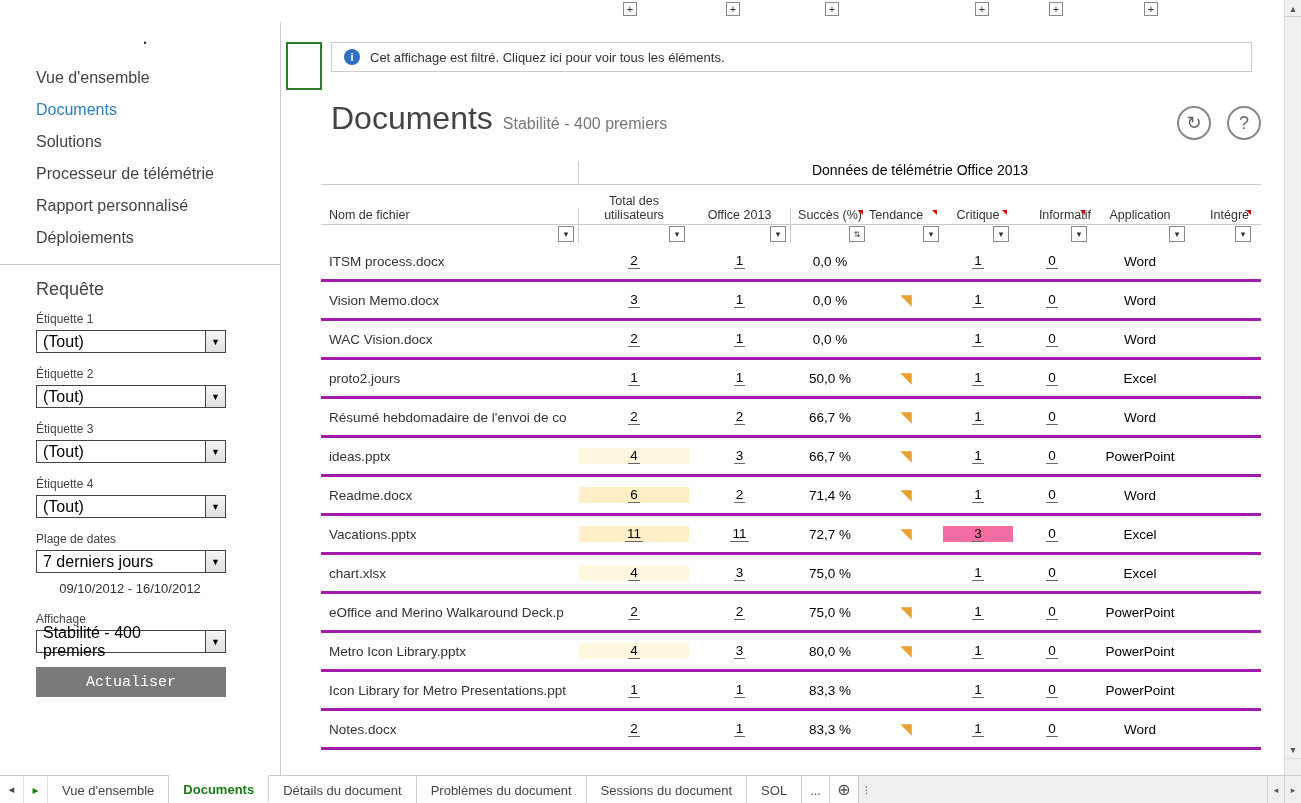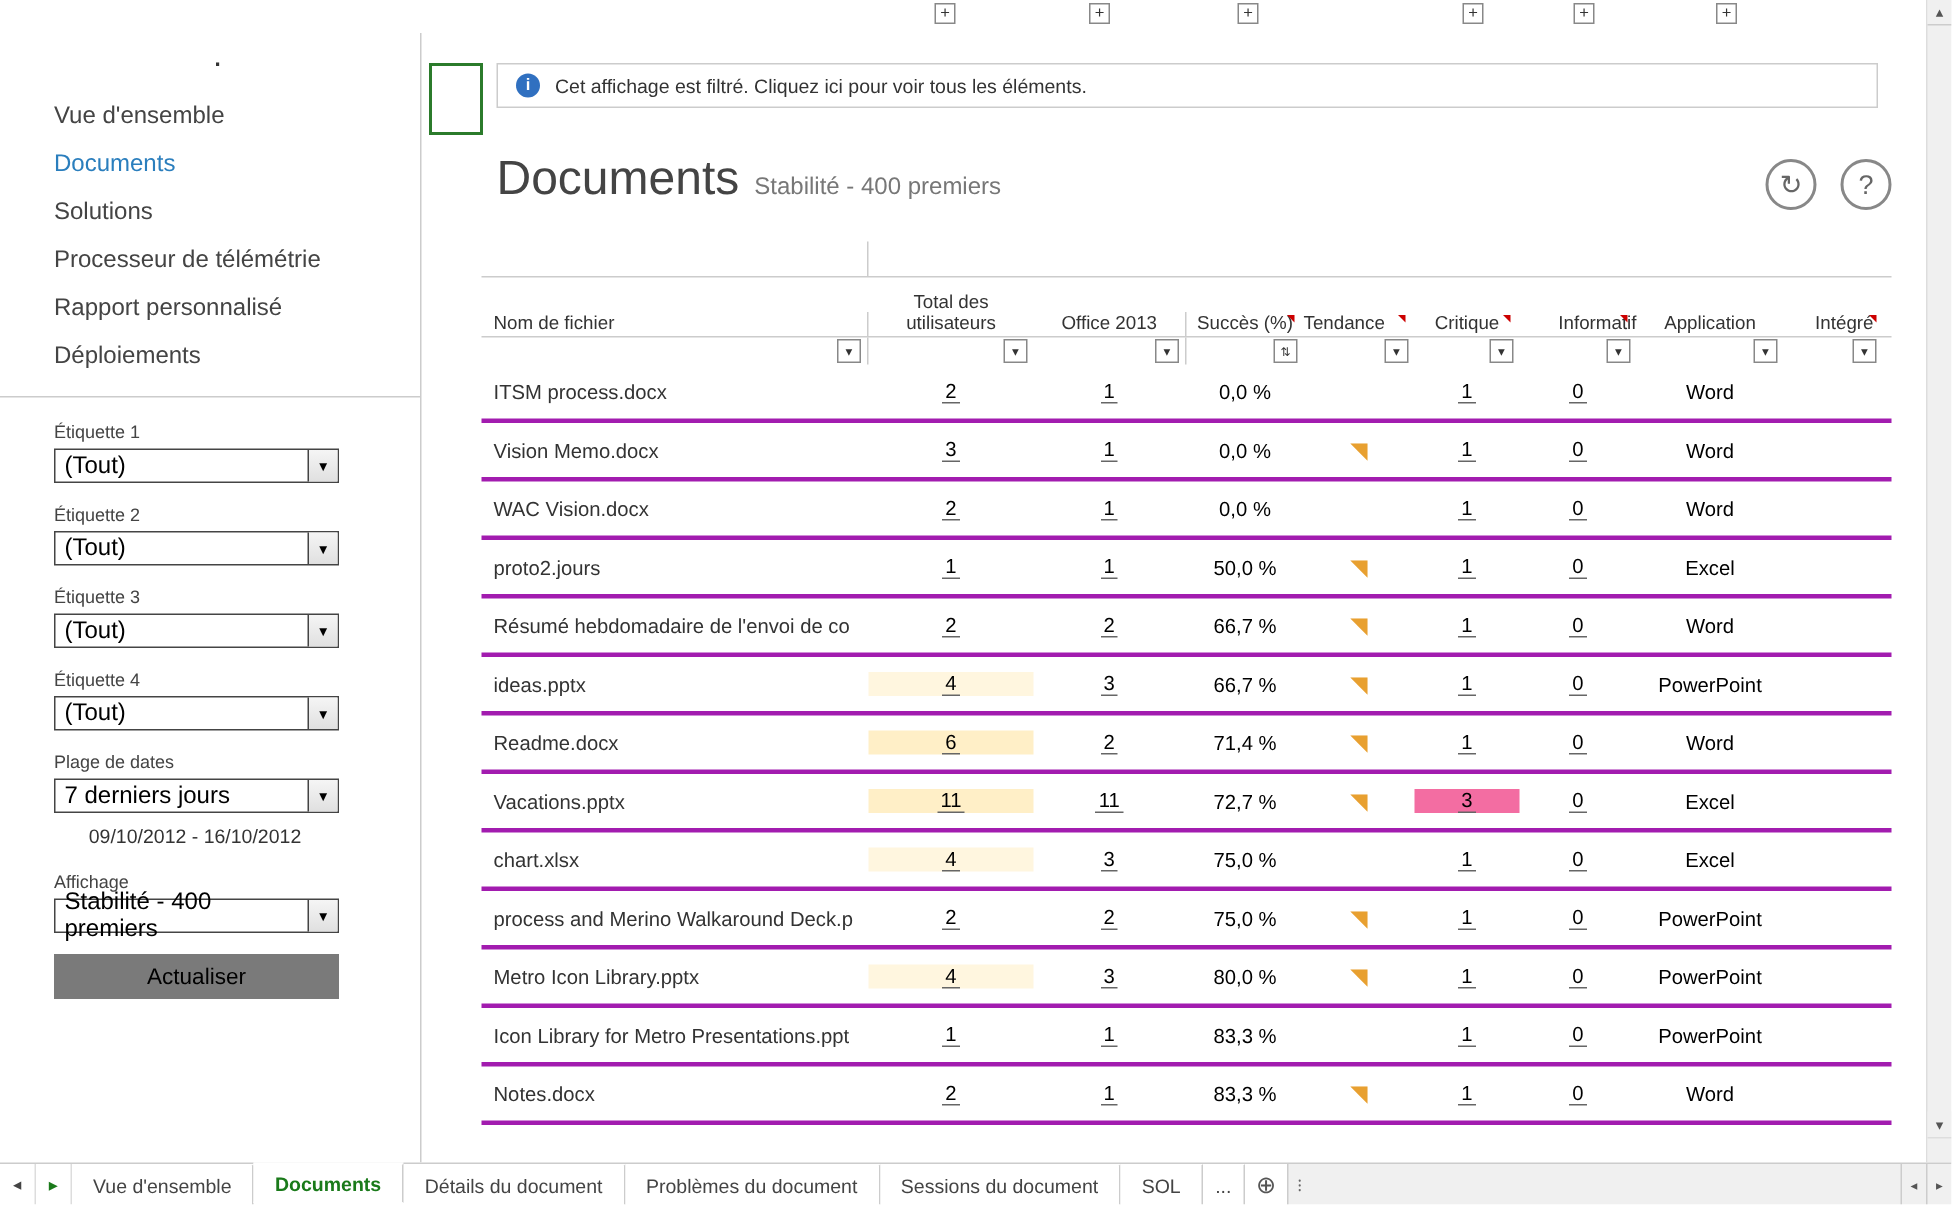--- a/index.html
+++ b/index.html
@@ -28,21 +28,21 @@
 .nav-list .nav-item.active { color: #2a7ebd; }
 
 
 .query-panel { padding: 14px 36px 10px 36px; flex: 1; overflow: hidden; }
 .query-title { font-size: 18px; color: #444; margin-bottom: 12px; }
 .field-label { font-size: 12px; color: #444; margin-bottom: 4px; margin-top: 2px; }
 .combo { width: 190px; height: 23px; border: 1px solid #444; display: flex; align-items: center; background: #fff; margin-bottom: 14px; position: relative; }
 .combo span { padding-left: 6px; font-size: 16px; flex: 1; }
 .combo .cbtn { width: 20px; height: 100%; border-left: 1px solid #444; background: linear-gradient(#f5f5f5,#e0e0e0); display: flex; align-items: center; justify-content: center; font-size: 9px; }
 .date-range { font-size: 13px; color: #333; text-align: center; margin: -6px 0 16px -20px; }
-.actualiser-btn { width: 190px; height: 30px; background: #7a7a7a; color: #000000; display: flex; align-items: center; justify-content: center; font-size: 15px; cursor: pointer; }
+.actualiser-btn { width: 190px; height: 30px; background: #7a7a7a; color: #ffffff; display: flex; align-items: center; justify-content: center; font-size: 15px; cursor: pointer; font-family: Liberation Mono, monospace; }
 
 
 .content { flex: 1; position: relative; padding: 0; }
 .sel-box { position: absolute; left: 5px; top: 20px; width: 36px; height: 48px; border: 2px solid #2b7b2b; }
 
 .filter-bar { margin: 20px 0 0 50px; padding: 6px 12px; border: 1px solid #ccc; display: flex; align-items: center; width: 921px; font-size: 13px; color: #333; }
 .filter-bar .info-icon { width: 16px; height: 16px; border-radius: 50%; background: #3070c0; color: #fff; font-size: 11px; font-weight: bold; display: flex; align-items: center; justify-content: center; margin-right: 10px; }
 
 .page-title-row { margin: 28px 0 0 50px; display: flex; align-items: baseline; }
 .page-title { font-size: 32px; font-weight: 300; color: #444; }
@@ -133,20 +133,21 @@
       <div class="nav-list" id="nav-list">
           <div class="nav-item">Vue d'ensemble</div>
           <div class="nav-item active">Documents</div>
           <div class="nav-item">Solutions</div>
           <div class="nav-item">Processeur de télémétrie</div>
           <div class="nav-item">Rapport personnalisé</div>
           <div class="nav-item">Déploiements</div>
         </div>
     </div>
     <div class="query-panel">
+      <div class="query-title">Requête</div>
 
       <div class="field-label">Étiquette 1</div>
       <div class="combo">
           <span>(Tout)</span>
           <div class="cbtn">▼</div>
         </div>
 
       <div class="field-label">Étiquette 2</div>
       <div class="combo">
           <span>(Tout)</span>
@@ -195,20 +196,21 @@
       <div class="page-subtitle">Stabilité - 400 premiers</div>
     </div>
     <div class="title-actions">
       <div class="circle-btn">↻</div>
       <div class="circle-btn">?</div>
     </div>
 
     <div class="table-wrap">
       <div class="grp-row">
         <div class="grp-fn"></div>
+        <div class="grp-tel">Données de télémétrie Office 2013</div>
       </div>
 
       <div class="hdr-row">
         <div class="hdr-cell hdr-fn">Nom de fichier</div>
         <div class="hdr-cell hdr-tu">Total des utilisateurs</div>
         <div class="hdr-cell hdr-o13">Office 2013</div>
         <div class="hdr-cell hdr-suc"><span>Succès (%)</span><span class="red-tri"></span></div>
         <div class="hdr-cell hdr-tend"><span>Tendance</span><span class="red-tri"></span></div>
         <div class="hdr-cell hdr-crit"><span>Critique</span><span class="red-tri"></span></div>
         <div class="hdr-cell hdr-info"><span>Informatif</span><span class="red-tri"></span></div>
@@ -340,21 +342,21 @@
             <div class="c-tu hl-warm"><span class="num-link">4</span></div>
             <div class="c-o13"><span class="num-link">3</span></div>
             <div class="c-suc">75,0 %</div>
             <div class="c-tend"></div>
             <div class="c-crit "><span class="num-link">1</span></div>
             <div class="c-info"><span class="num-link">0</span></div>
             <div class="c-app">Excel</div>
             <div class="c-int"></div>
           </div>
           <div class="drow">
-            <div class="c-fn">process and Merino Walkaround Deck.p</div>
+            <div class="c-fn">eOffice and Merino Walkaround Deck.p</div>
             <div class="c-tu "><span class="num-link">2</span></div>
             <div class="c-o13"><span class="num-link">2</span></div>
             <div class="c-suc">75,0 %</div>
             <div class="c-tend"><span class="trend-arrow">◥</span></div>
             <div class="c-crit "><span class="num-link">1</span></div>
             <div class="c-info"><span class="num-link">0</span></div>
             <div class="c-app">PowerPoint</div>
             <div class="c-int"></div>
           </div>
           <div class="drow">

